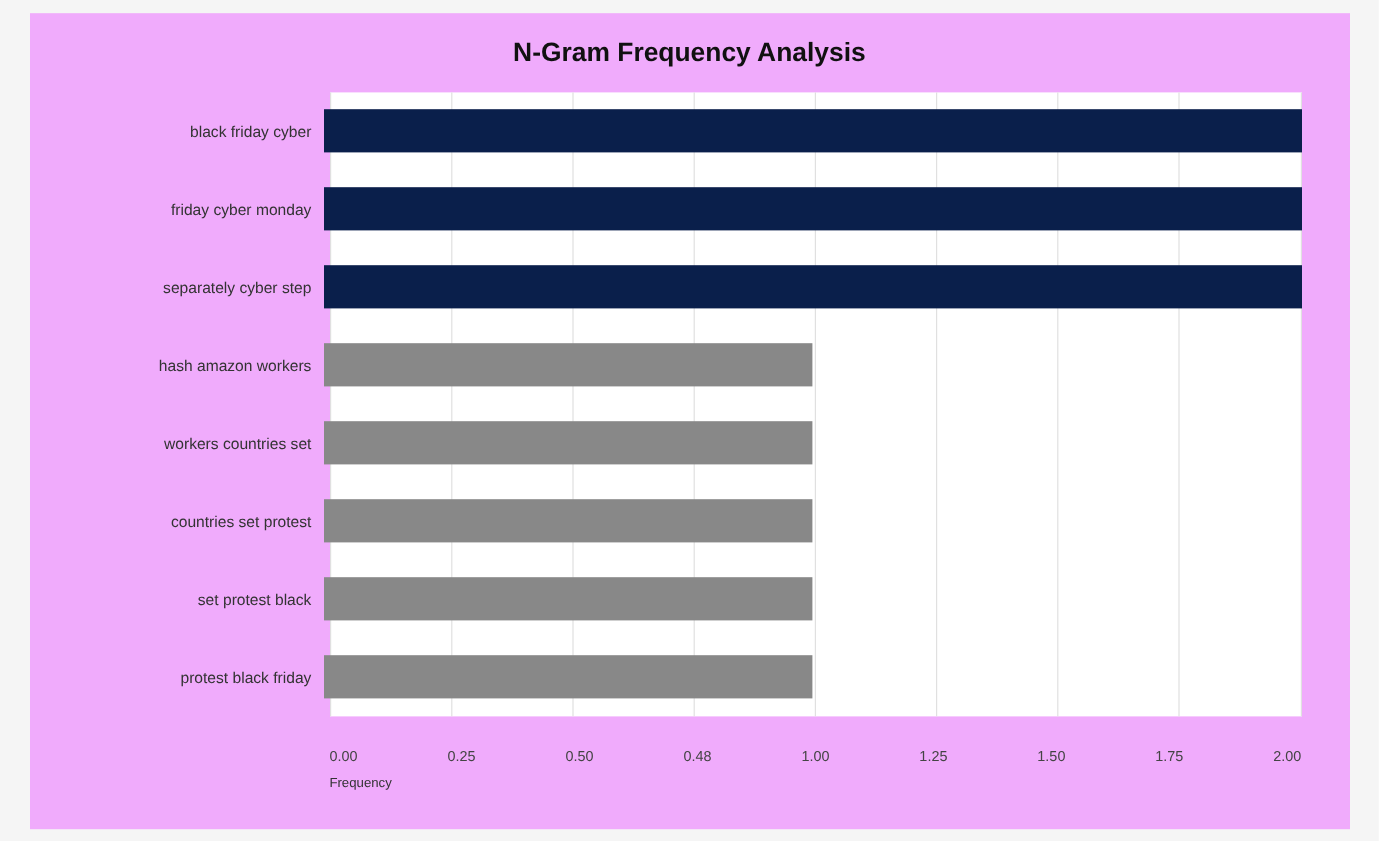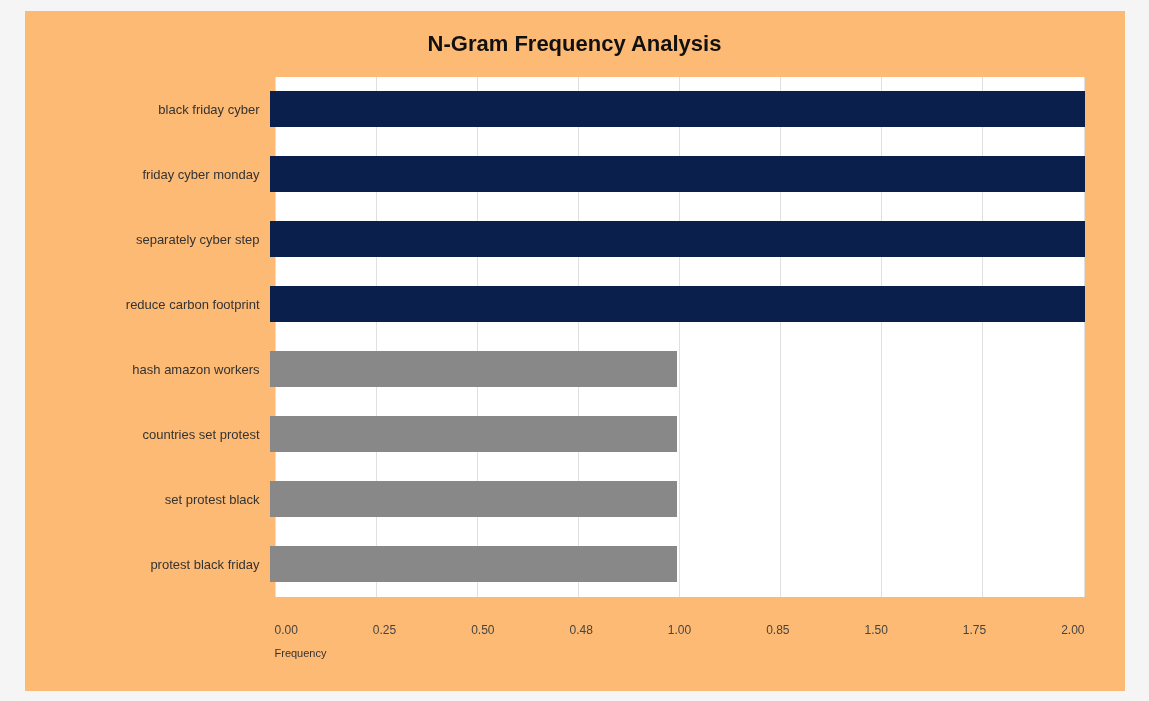--- a/index.html
+++ b/index.html
@@ -6,21 +6,21 @@
     body {
       background: #f5f5f5;
       font-family: Arial, sans-serif;
       width: 1149px;
       height: 701px;
       display: flex;
       align-items: center;
       justify-content: center;
     }
     .chart-container {
-      background: #fdba74;
+      background: #f0abfc;
       width: 1100px;
       height: 680px;
       padding: 20px 40px 60px 40px;
       position: relative;
     }
     .chart-title {
       text-align: center;
       font-size: 22px;
       font-weight: bold;
       color: #111;
@@ -151,27 +151,27 @@
             <div class="bar bar-dark" style="width: 100%;"></div>
           </div>
         </div>
         <div class="bar-row">
           <div class="bar-label">separately cyber step</div>
           <div class="bar-track">
             <div class="bar bar-dark" style="width: 100%;"></div>
           </div>
         </div>
         <div class="bar-row">
-          <div class="bar-label">reduce carbon footprint</div>
-          <div class="bar-track">
-            <div class="bar bar-dark" style="width: 100%;"></div>
-          </div>
-        </div>
-        <div class="bar-row">
           <div class="bar-label">hash amazon workers</div>
+          <div class="bar-track">
+            <div class="bar bar-gray" style="width: 50%;"></div>
+          </div>
+        </div>
+        <div class="bar-row">
+          <div class="bar-label">workers countries set</div>
           <div class="bar-track">
             <div class="bar bar-gray" style="width: 50%;"></div>
           </div>
         </div>
         <div class="bar-row">
           <div class="bar-label">countries set protest</div>
           <div class="bar-track">
             <div class="bar bar-gray" style="width: 50%;"></div>
           </div>
         </div>
@@ -187,20 +187,20 @@
             <div class="bar bar-gray" style="width: 50%;"></div>
           </div>
         </div>
       </div>
     <div class="x-axis" id="x-axis">
         <div class="x-tick">0.00</div>
         <div class="x-tick">0.25</div>
         <div class="x-tick">0.50</div>
         <div class="x-tick">0.48</div>
         <div class="x-tick">1.00</div>
-        <div class="x-tick">0.85</div>
+        <div class="x-tick">1.25</div>
         <div class="x-tick">1.50</div>
         <div class="x-tick">1.75</div>
         <div class="x-tick">2.00</div>
       </div>
     <div class="x-label">Frequency</div>
   </div>
 </div>
 
 </body></html>

